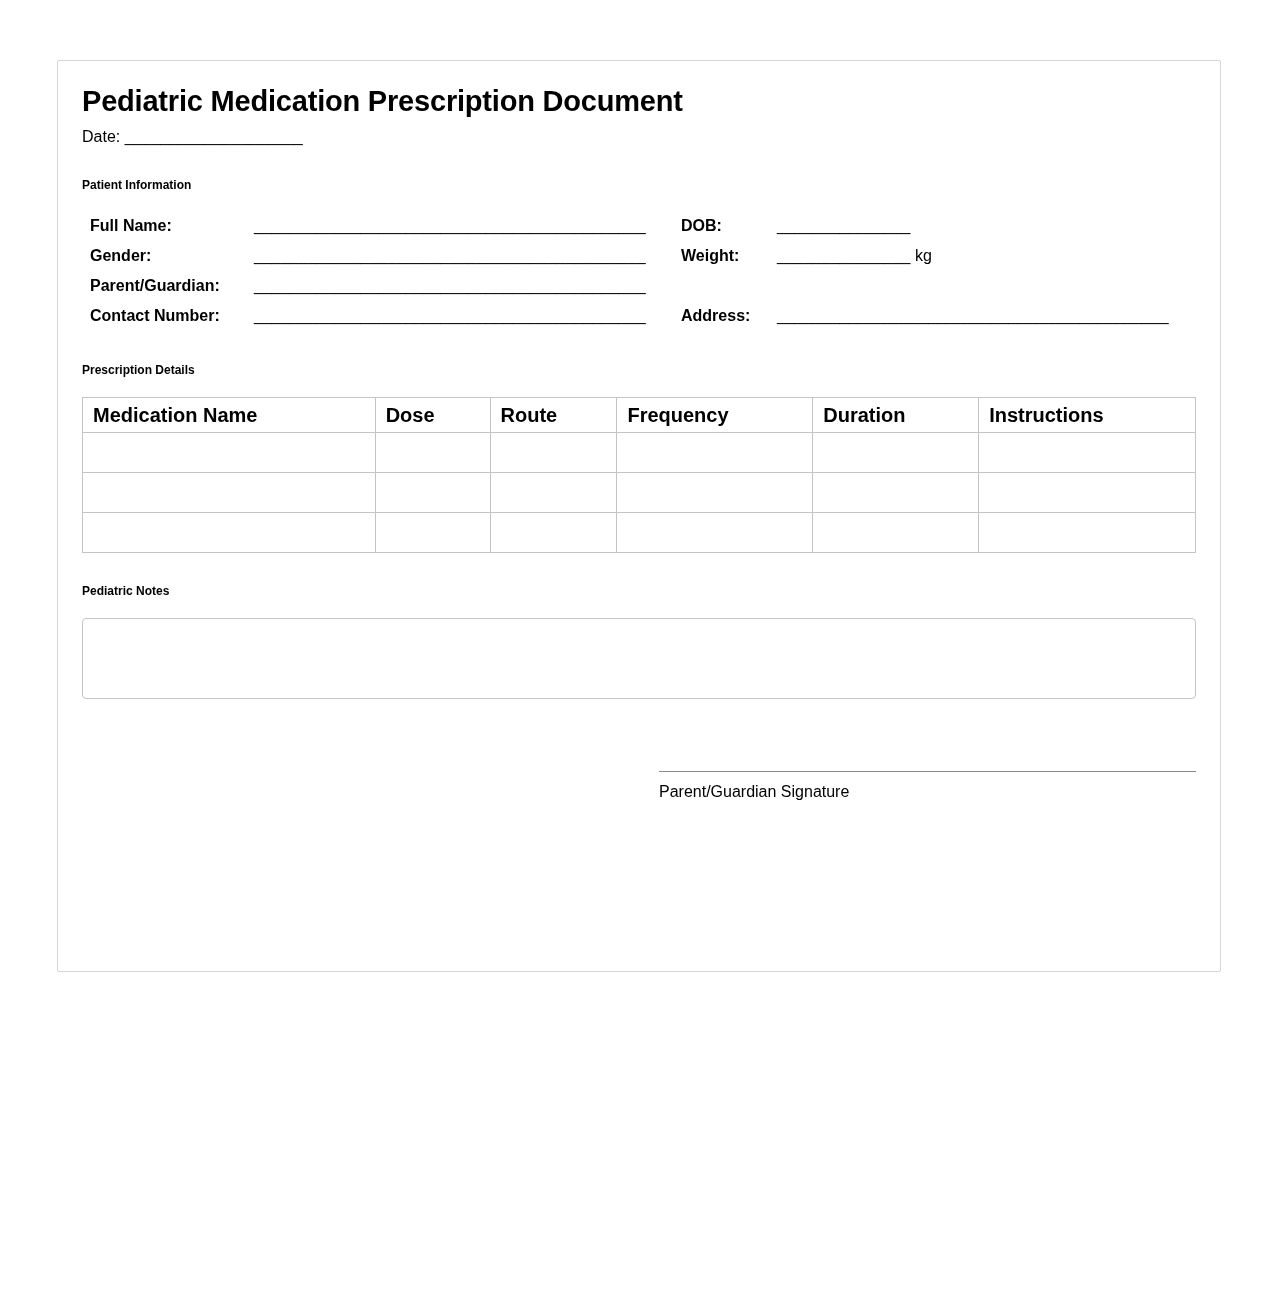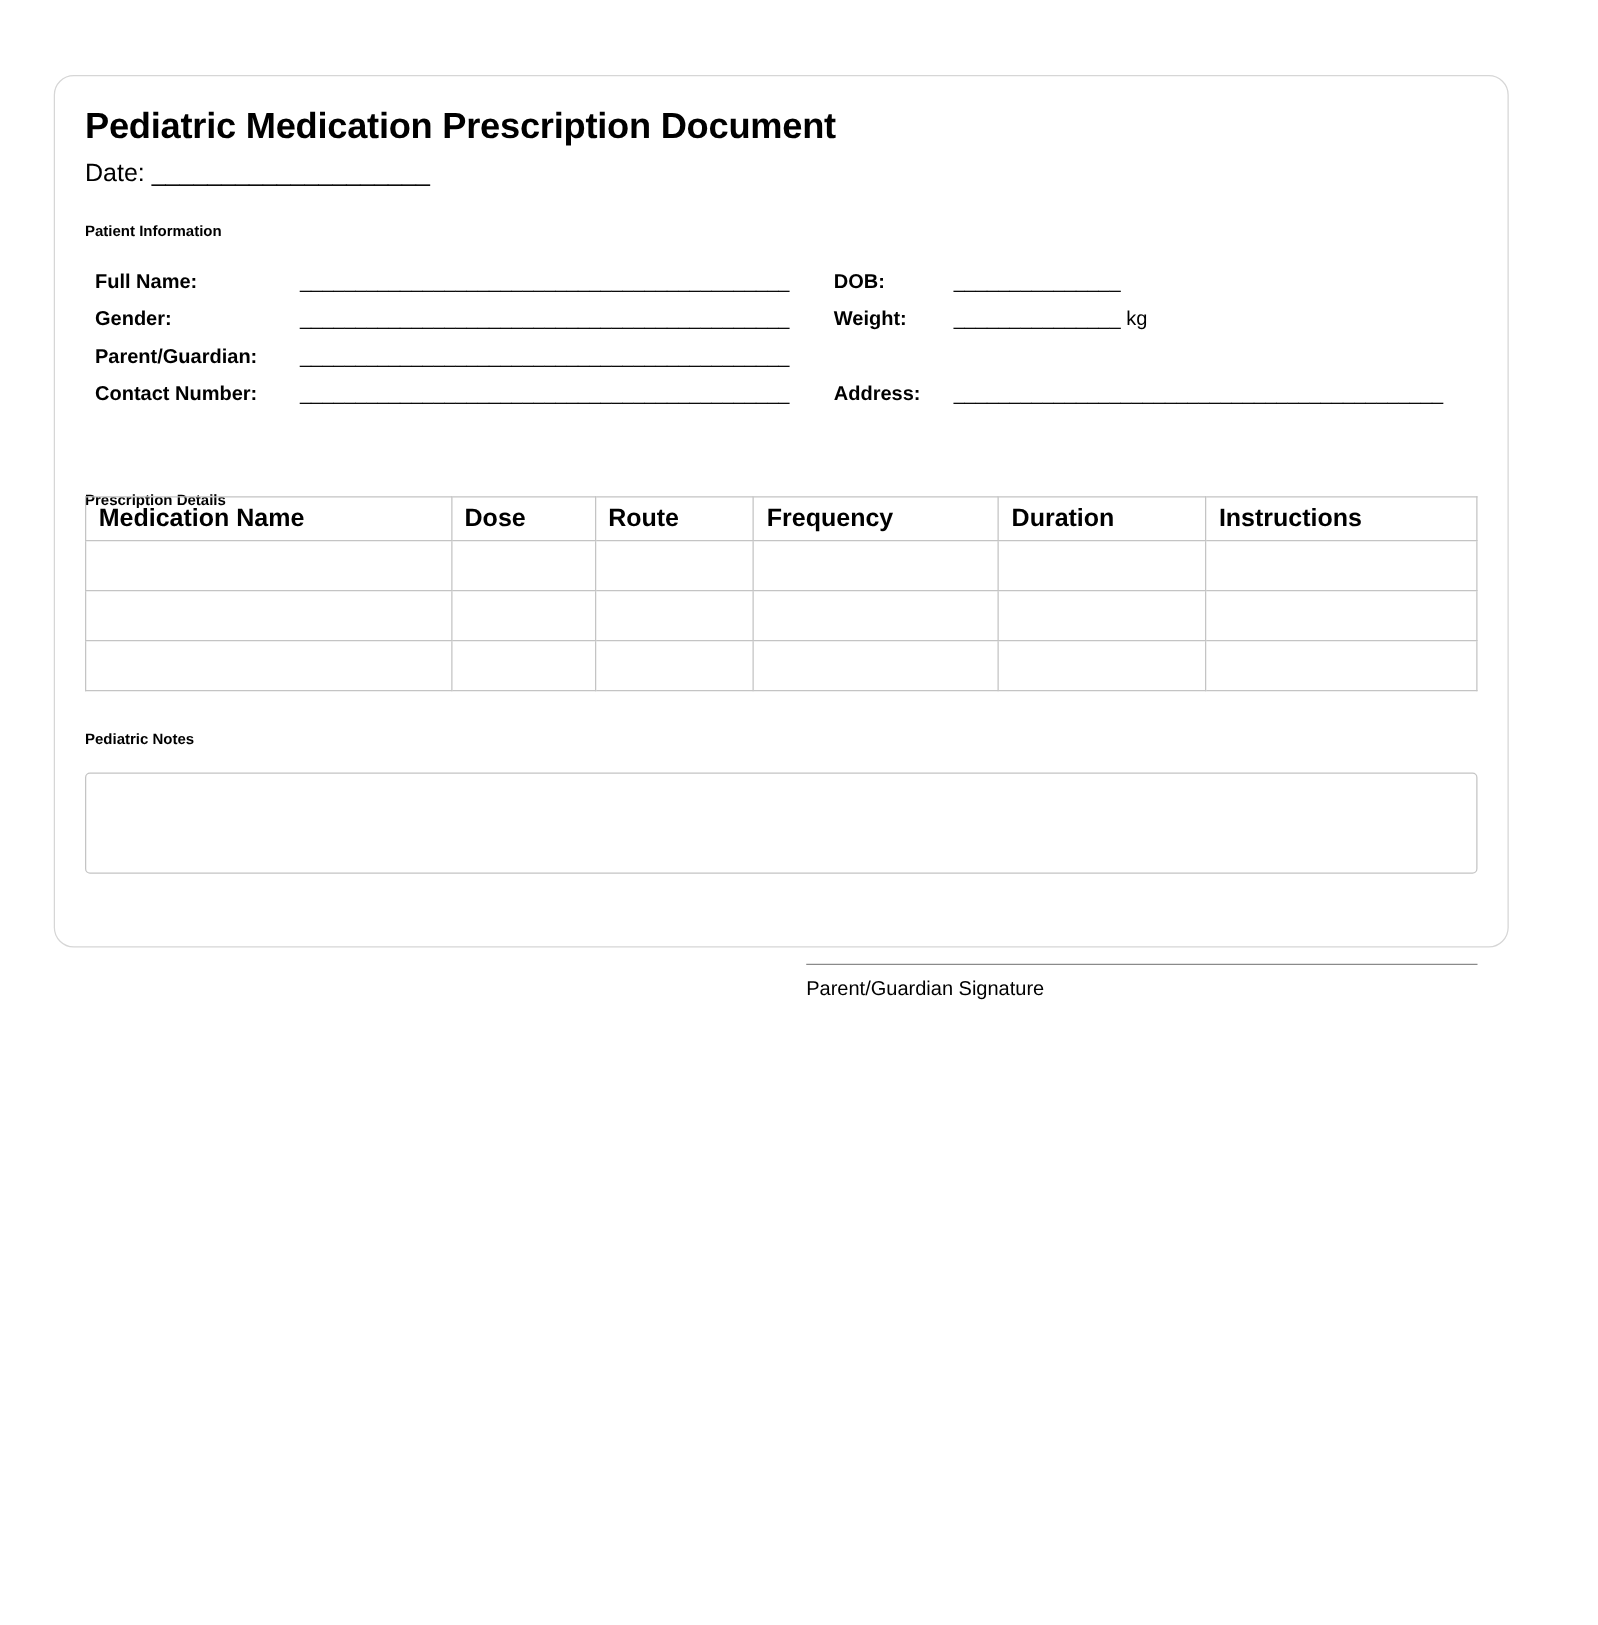--- a/index.html
+++ b/index.html
@@ -5,34 +5,34 @@
     * { box-sizing: border-box; }
     html, body { margin: 0; padding: 0; background: #ffffff; }
     body {
       width: 1278px; height: 1300px;
       font-family: "Liberation Sans", sans-serif;
       color: #000;
       position: relative;
     }
     .card {
       position: absolute;
-      left: 43px; top: 60px;
-      width: 1164px; height: 698px;
+      left: 57px; top: 60px;
+      width: 1164px; height: 912px;
       border: 1px solid #d6d6d6;
-      border-radius: 16px;
+      border-radius: 2px;
       padding: 0 24px;
     }
     h1 {
       position: absolute; left: 24px; top: 24px;
       margin: 0; font-size: 29px; font-weight: bold; letter-spacing: -0.2px;
       white-space: nowrap;
     }
     .date-line {
       position: absolute; left: 24px; top: 67px;
-      font-size: 20px; white-space: nowrap;
+      font-size: 16px; white-space: nowrap;
     }
     .section-title {
       position: absolute; left: 24px;
       margin: 0; font-size: 12px; font-weight: bold; white-space: nowrap; text-align: right;
     }
     .info-row {
       position: absolute; font-size: 16px; font-weight: bold; white-space: nowrap;
     }
     .info-label { position: absolute; left: 0; top: 0; }
     .blank { font-weight: normal; position: absolute; top: 0; white-space: nowrap; }
@@ -101,21 +101,21 @@
     <span class="blank" style="left:96px;">
       <span>_______________</span>
       <span class="unit">kg</span>
     </span>
   </div>
   <div class="info-row" style="left:623px; top:246px;">
     <span class="info-label">Address:</span>
     <span class="blank" style="left:96px;">____________________________________________</span>
   </div>
 
-  <h2 class="section-title" style="top:302px;margin-top:30px;">Prescription Details</h2>
+  <h2 class="section-title" style="top:302px;">Prescription Details</h2>
 
   <table class="rx">
     <colgroup>
       <col style="width:293px">
       <col style="width:115px">
       <col style="width:127px">
       <col style="width:196px">
       <col style="width:166px">
       <col style="width:217px">
     </colgroup>

